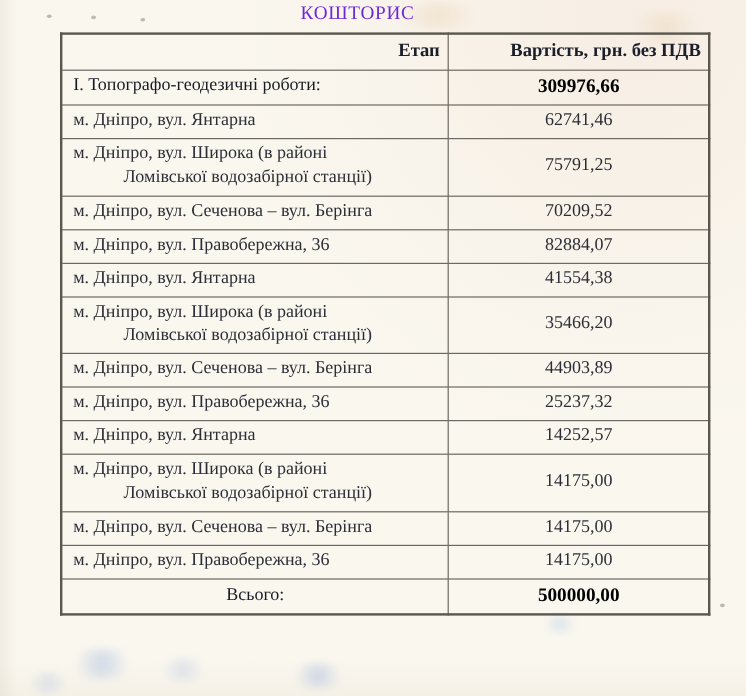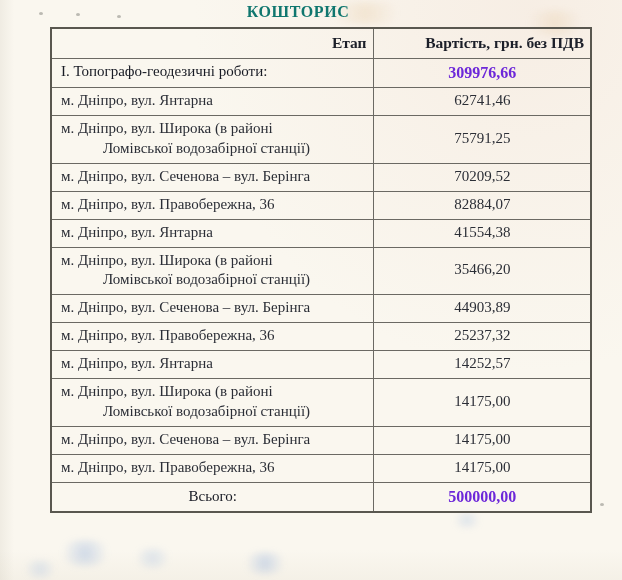--- a/index.html
+++ b/index.html
@@ -43,23 +43,23 @@
     pointer-events: none;
   }
 
   .doc-title {
     position: absolute;
     top: 3px;
     left: 0;
     width: 596px;
     text-align: center;
     font-size: 16px;
-    font-weight: bold;
+    font-weight: normal;
     letter-spacing: 0.6px;
-    color: #0f766e;
+    color: #6d28d9;
   }
 
   table.estimate {
     position: absolute;
     top: 27px;
     left: 50px;
     width: 540px;
     border-collapse: collapse;
     table-layout: fixed;
     border: 2px solid #59574f;
@@ -87,21 +87,21 @@
   }
   tr.section td.label,
   tr.total td.label {
     font-weight: normal;
     color: #181b24;
   }
   tr.section td.value,
   tr.total td.value {
     font-weight: bold;
     font-size: 16px;
-    color: #6d28d9;
+    color: #000000;
   }
   tr.total td.label { text-align: center; }
   .line { display: block; }
   .line.cont { margin-left: 42px; }
 </style>
 </head>
 <body>
 
 <div class="paper-shade"></div>
 

